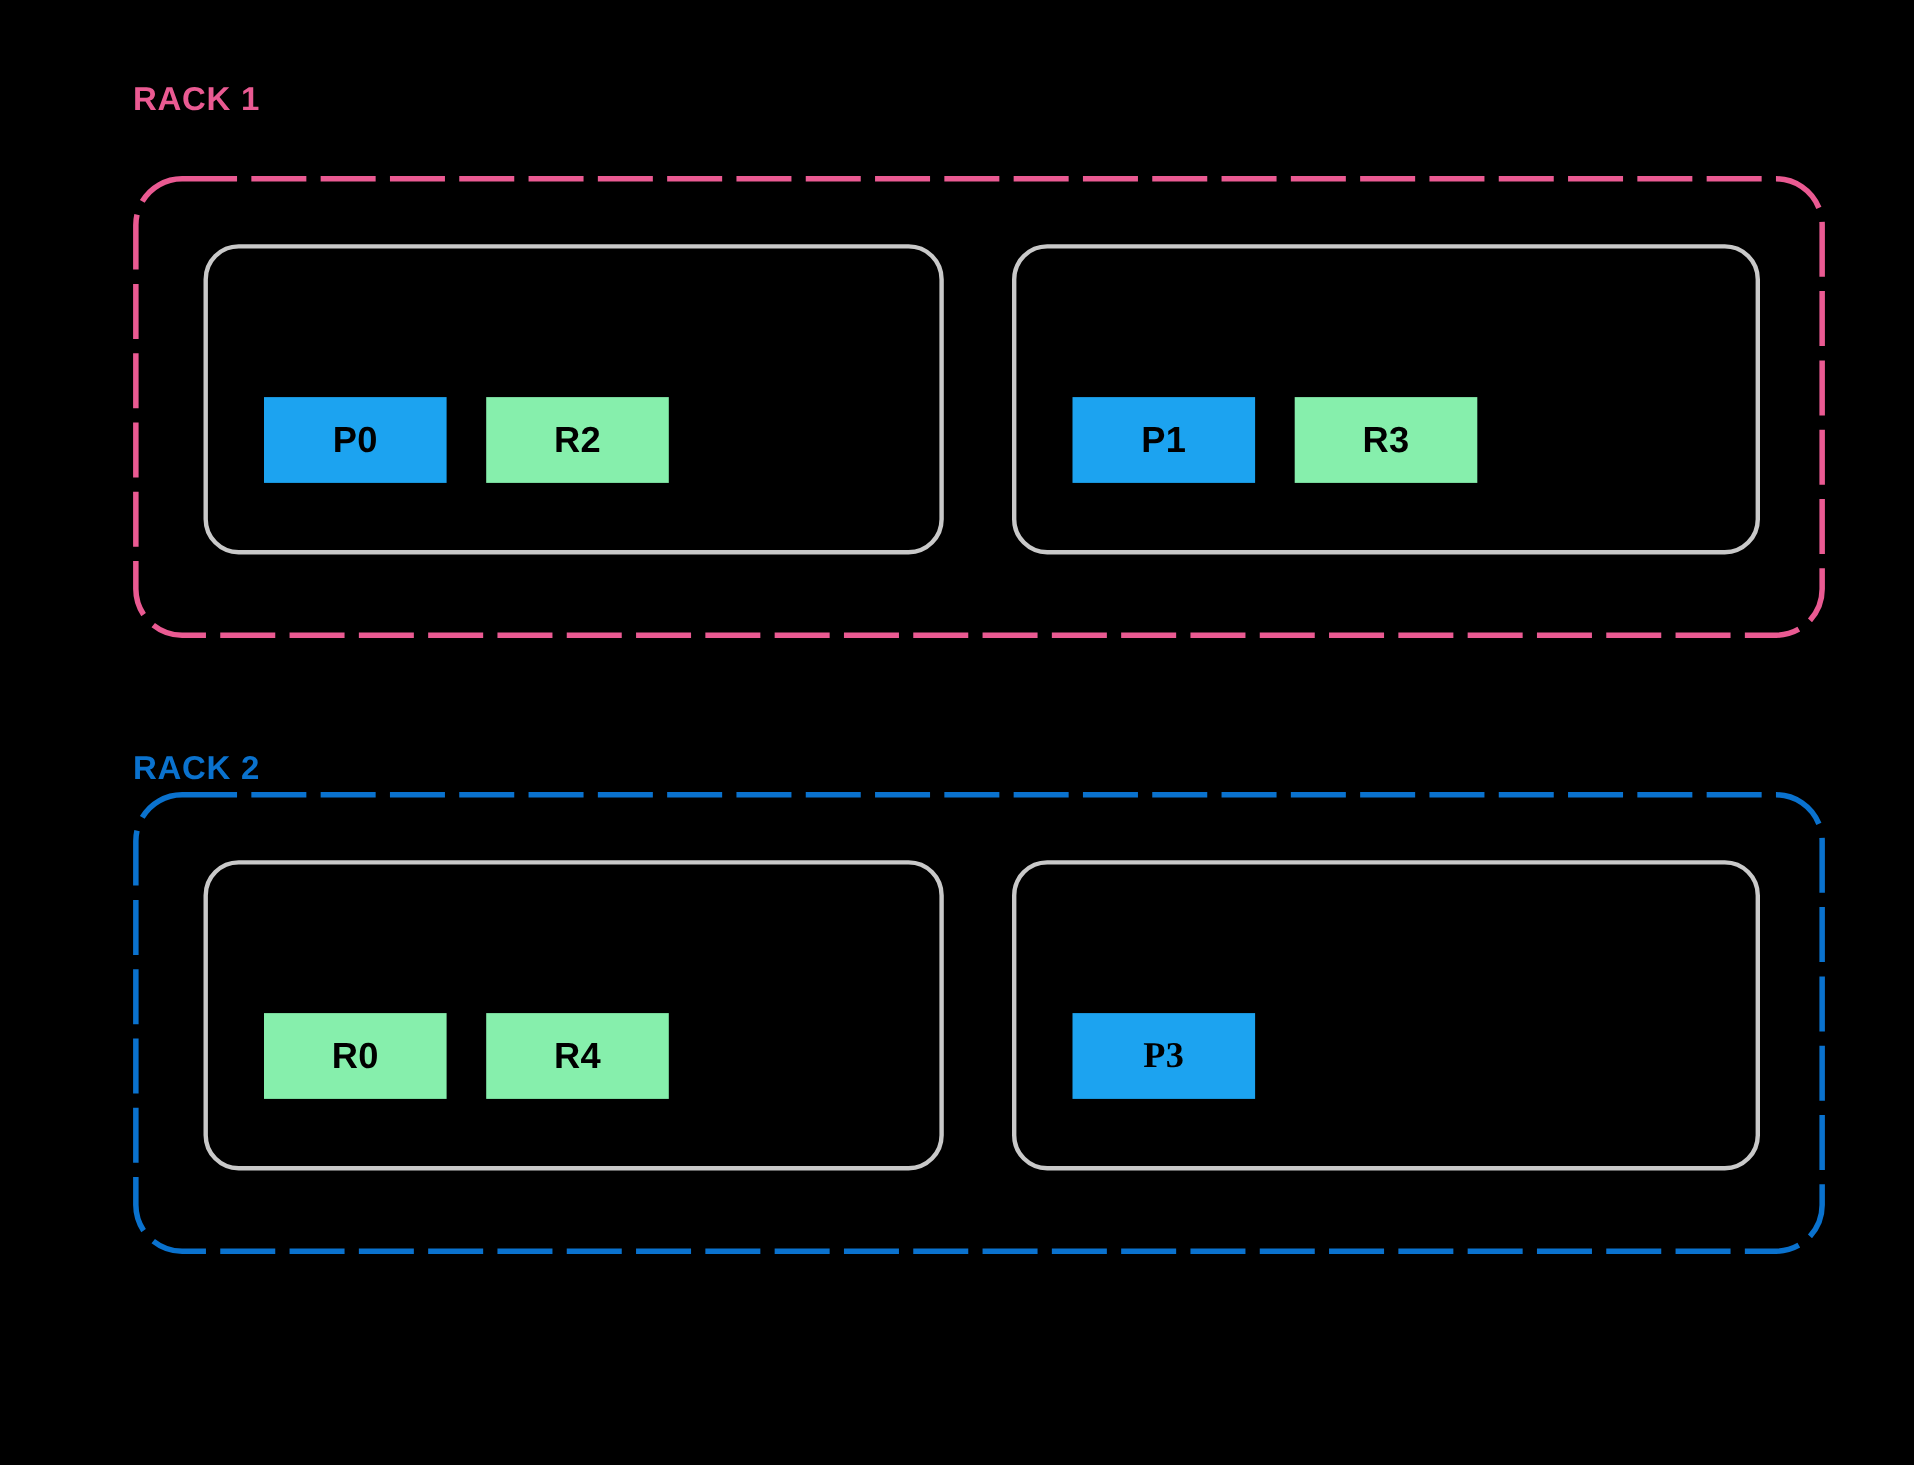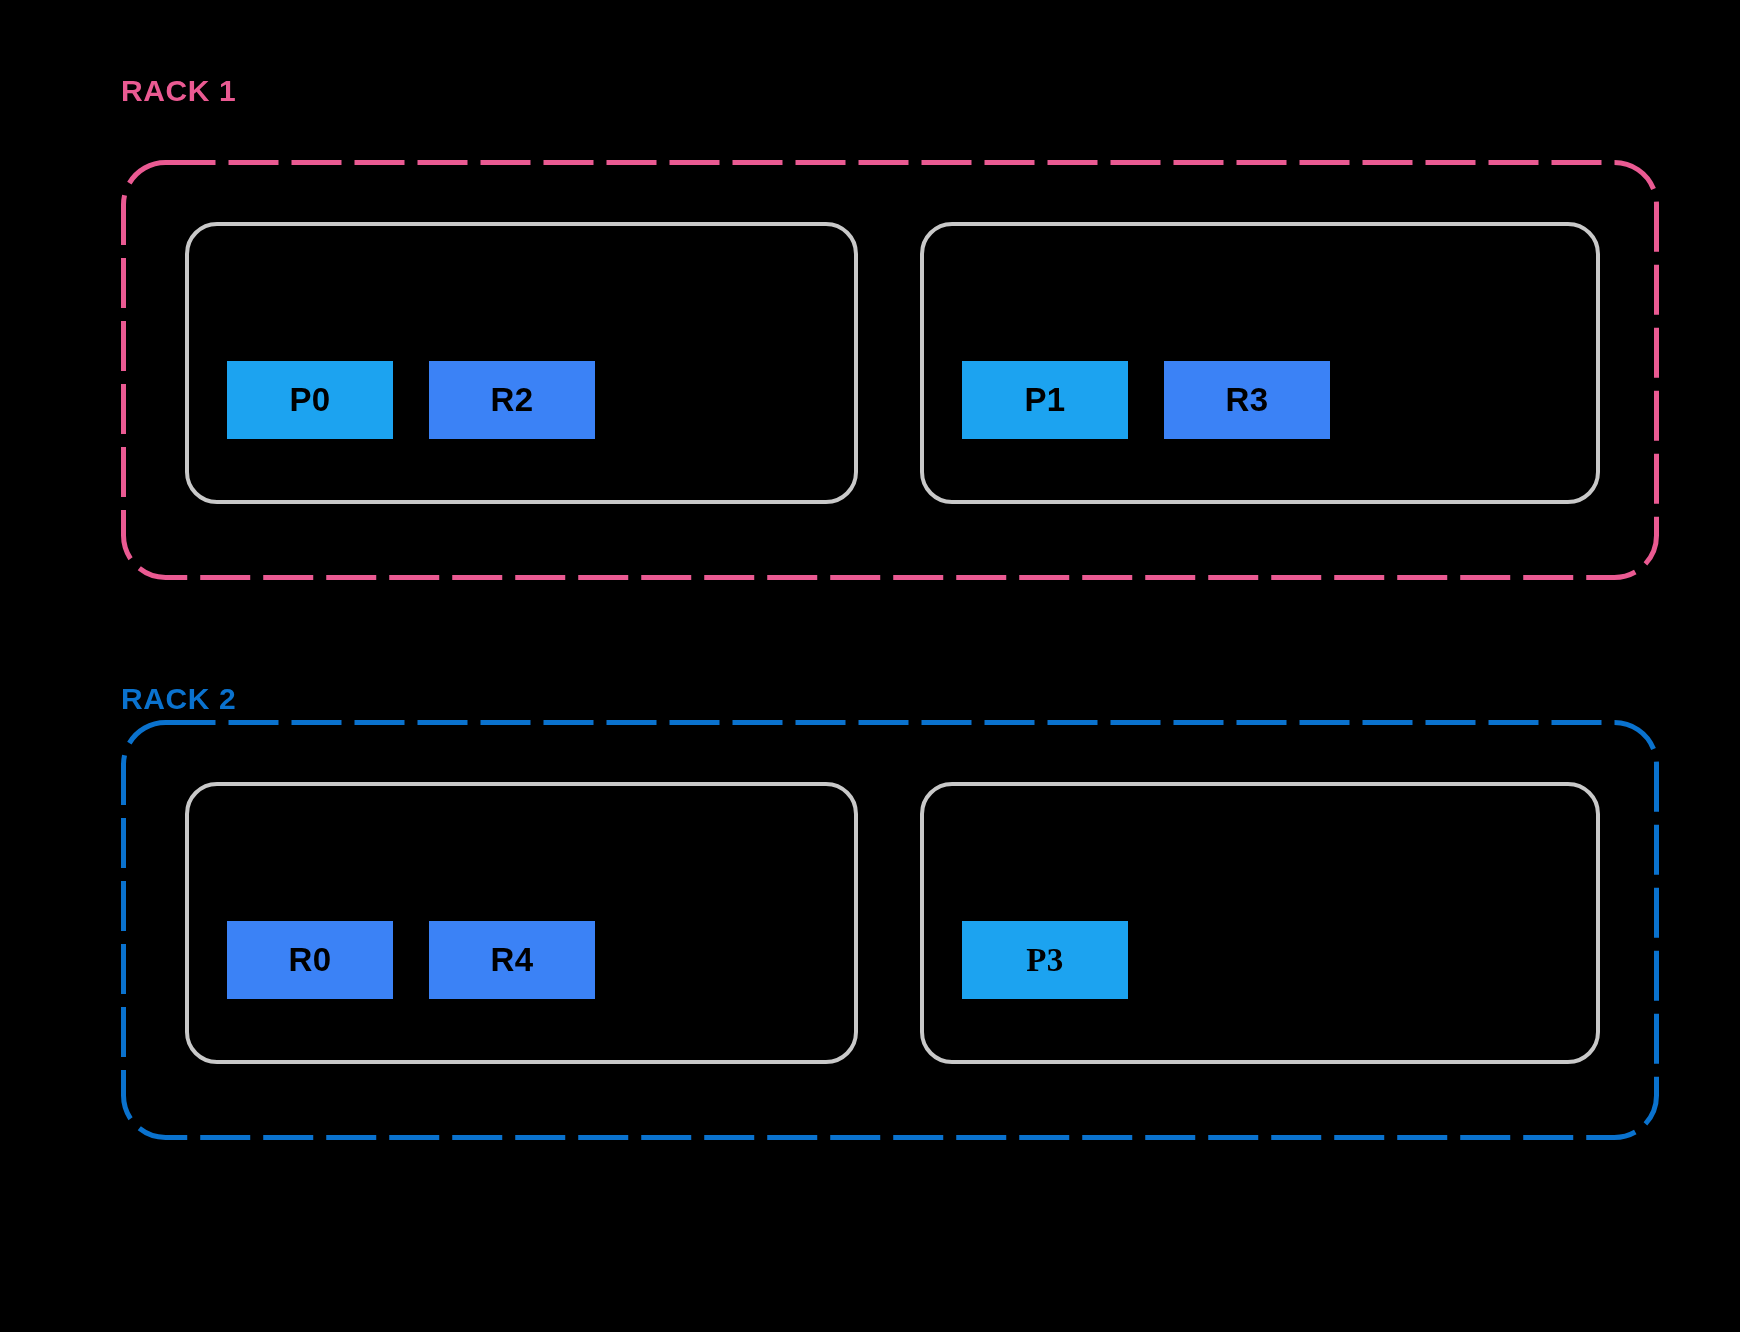--- a/index.html
+++ b/index.html
@@ -65,39 +65,39 @@
   }
 
   .node-inner {
     position: absolute;
     left: 0;
     right: 16px;
     bottom: 61px;
     display: flex;
     flex-direction: row;
     align-items: flex-end;
-    padding-left: 38px;
+    padding-left: 51px;
     gap: 36px;
   }
 
   .chunk {
     width: 166px;
     height: 78px;
     display: flex;
     align-items: center;
     justify-content: center;
     font-size: 33px;
     font-weight: 700;
     color: #000000;
     letter-spacing: 0.3px;
     flex: 0 0 auto;
   }
 
   .chunk.primary { background: #1CA3F0; }
-  .chunk.replica { background: #3b82f6; }
+  .chunk.replica { background: #86efac; }
 </style>
 </head>
 <body>
 
 <div class="canvas">
 
   <div class="rack-group" style="left:0px; top:0px; width:1740px; height:640px;">
 
     <div class="rack-label" style="left:121px; top:76px; color:#EA5A92;">RACK 1</div>
 

